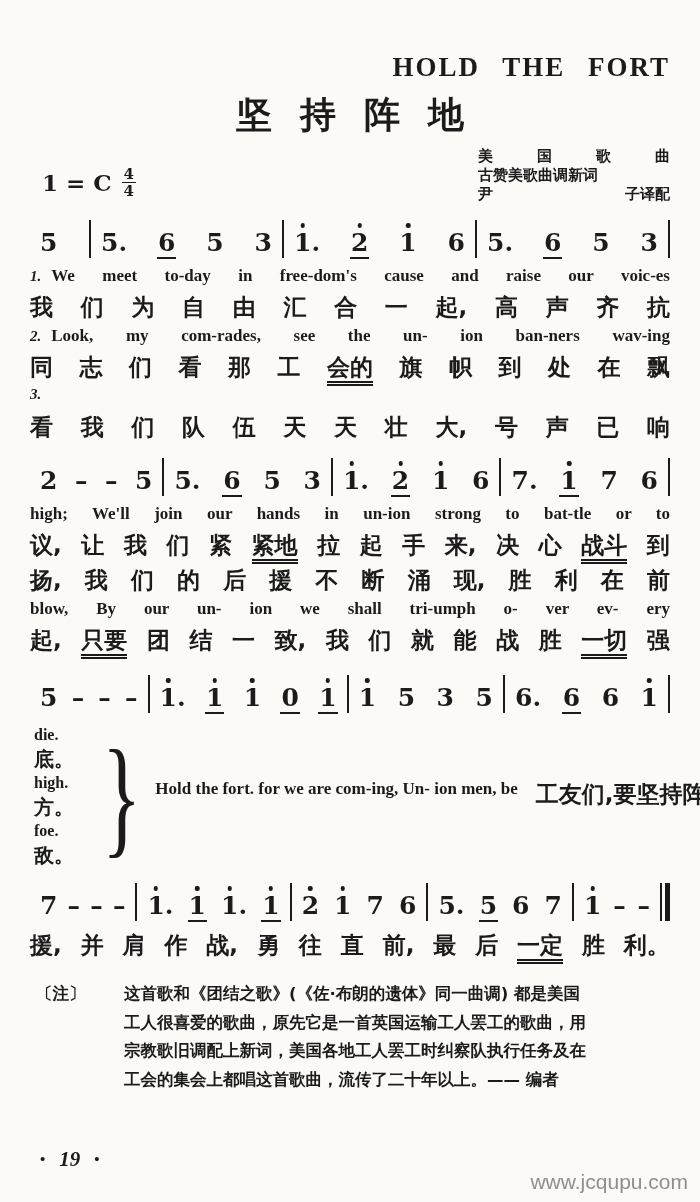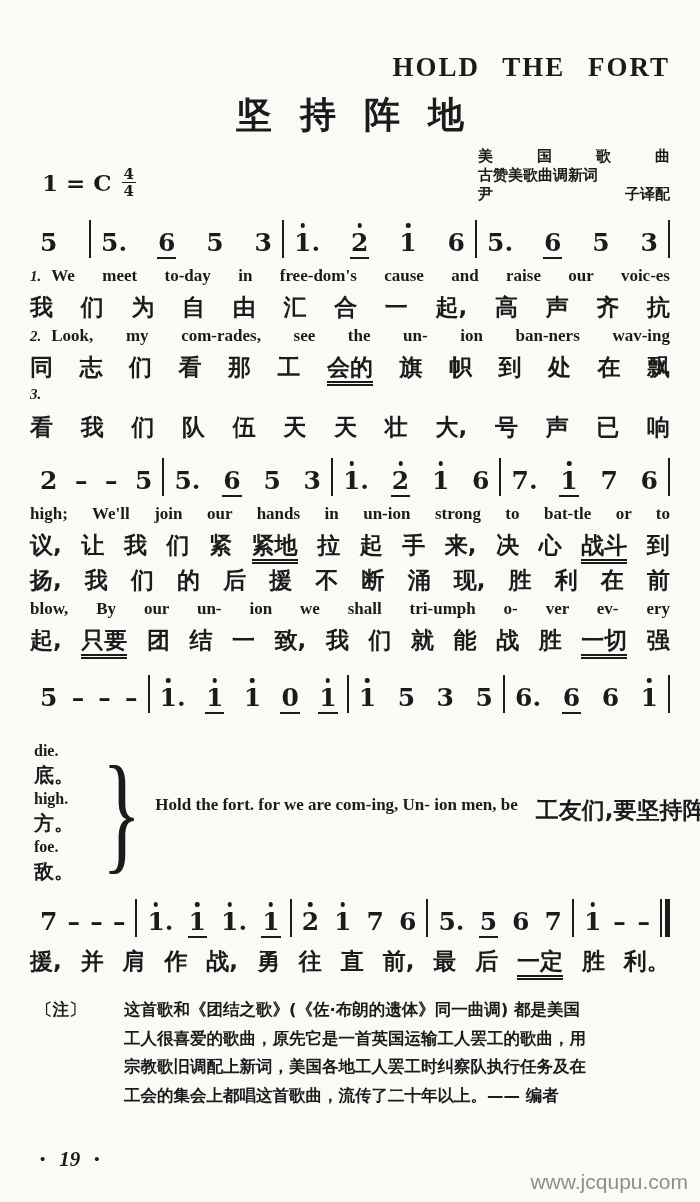--- a/index.html
+++ b/index.html
@@ -49,21 +49,21 @@
   .bar-final .thick{width:5px;height:38px;background:var(--ink);}
   
   .lyric-row.en{display:flex;align-items:baseline;height:25px;font:700 17px "Liberation Serif",serif;}
   .vnum{font-style:italic;font-size:15px;margin-right:10px;flex:0 0 auto;}
   .en-text{flex:1;text-align:justify;text-align-last:justify;white-space:nowrap;}
   .lyric-row.zh{display:flex;justify-content:space-between;align-items:flex-end;height:35px;
     font:700 23px "DejaVu Sans",sans-serif;}
   .zh-tok{line-height:1.1;border-bottom:5px double transparent;padding-bottom:1px;}
   .zh-tok.u2{border-bottom-color:var(--ink);}
   
-  .chorus{display:flex;align-items:center;height:150px;margin:16px 0 0 4px;}
+  .chorus{display:flex;align-items:center;height:150px;margin:0 0 0 4px;}
   .chorus-stack{display:flex;flex-direction:column;justify-content:center;width:62px;flex:0 0 auto;}
   .stack-en{font:700 16px "Liberation Serif",serif;line-height:22px;}
   .stack-zh{font:700 20px "DejaVu Sans",sans-serif;line-height:26px;}
   .brace{font:400 132px "Liberation Serif",serif;line-height:132px;transform:scaleX(.62);
     flex:0 0 auto;margin:0 2px 0 -6px;}
   .chorus-lines{flex:1;display:flex;flex-direction:row;justify-content:center;gap:18px;}
   
   .note-block{margin-top:16px;position:relative;padding-left:94px;
     font:700 16.5px "DejaVu Sans",sans-serif;line-height:28.5px;}
   .note-label{position:absolute;left:6px;top:0;}

